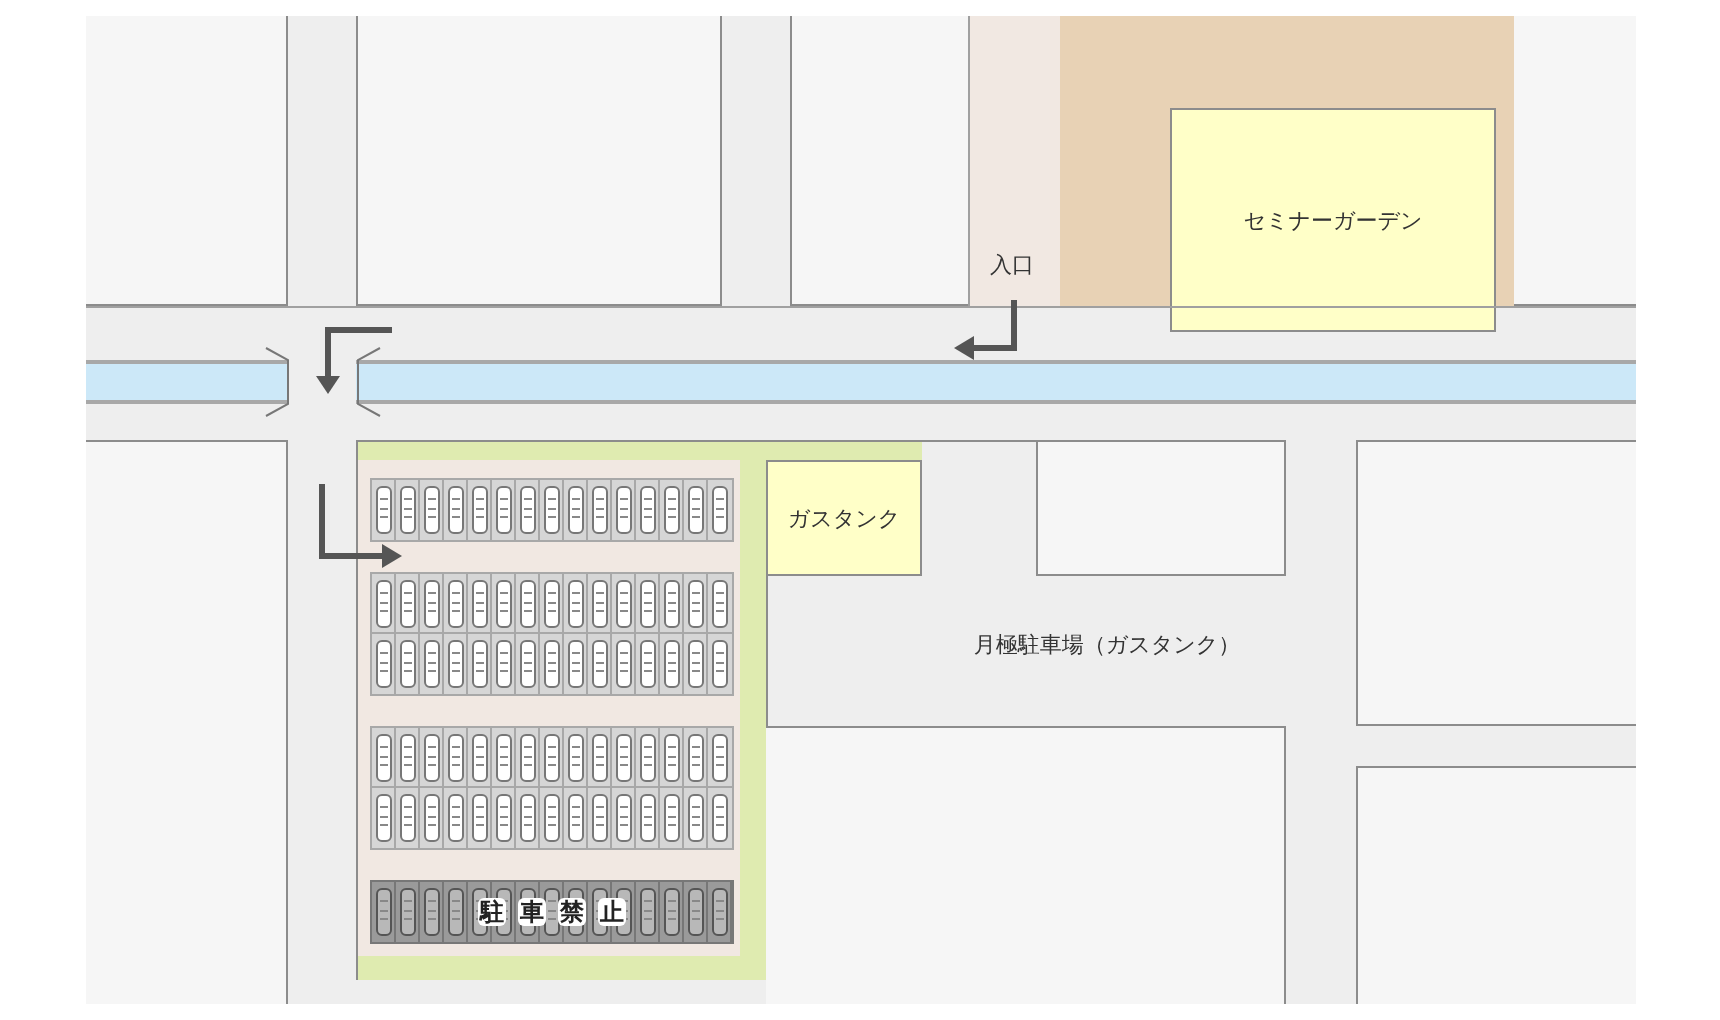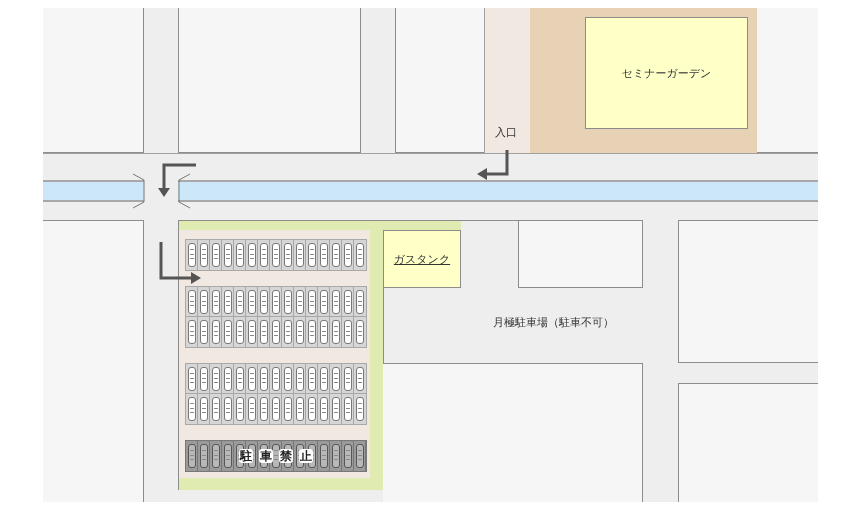--- a/index.html
+++ b/index.html
@@ -8,25 +8,25 @@
   .map { position:absolute; left:43px; top:8px; width:775px; height:494px; background:#eeeeee; overflow:hidden; }
   .abs { position:absolute; box-sizing:border-box; }
   .block { background:#f6f6f6; border:1px solid #8c8c8c; }
   .block.nt { border-top:none; }
   .block.nb { border-bottom:none; }
   .block.nr { border-right:none; }
   .canal { background:#cce8f8; border-top:2px solid #a8a8a8; border-bottom:2px solid #a8a8a8; }
   .entrance-path { background:#f1e8e2; border-left:1px solid #a0a0a0; border-right:1px solid #a0a0a0; }
   .garden-lot { background:#e8d2b5; }
   .building { background:#ffffc8; border:1px solid #8c8c8c; display:flex; align-items:center; justify-content:center;
-              font-size:11px; color:#333; }
+              font-size:11px; color:#333;margin-top:37px; }
   .lot-green { background:#dfebb0; border-left:1px solid #8c8c8c; border-top:1px solid #8c8c8c; }
   .lot-inner { background:#f1e8e2; }
   .gastank { background:#ffffc8; border:1px solid #8c8c8c; display:flex; align-items:center; justify-content:center;
-             font-size:11px; color:#333;text-decoration:underline; }
+             font-size:11px; color:#333; }
   .monthly { background:#eeeeee; border-bottom:1px solid #8c8c8c; border-top:1px solid #8c8c8c; display:flex; align-items:center; justify-content:center; font-size:11px; color:#333; }
   .label { font-size:11px; color:#333; white-space:nowrap; }
   .stall-row { display:flex; background:#c8c8c8; border:1px solid #a8a8a8; box-sizing:border-box; }
   .stall { width:12px; height:30px; box-sizing:border-box; border-right:1px solid #a8a8a8; position:relative; background:#d6d6d6; }
   .stall:last-child { border-right:none; }
   .car { position:absolute; left:2px; top:3px; width:8px; height:24px; box-sizing:border-box; background:#fff;
          border:1px solid #777; border-radius:3px; }
   .car::before { content:""; position:absolute; left:1px; right:1px; top:5px; height:4px; border-top:1px solid #888; border-bottom:1px solid #888; }
   .car::after { content:""; position:absolute; left:1px; right:1px; bottom:4px; height:3px; border-top:1px solid #888; }
   .stall-row.dark { background:#8a8a8a; border-color:#777; }
@@ -359,21 +359,21 @@
       <span>禁</span>
       <span>止</span>
     </div>
   </div>
 
   <div class="abs gastank" style="left:340px; top:222px; width:78px; height:58px;">
     <span>ガスタンク</span>
   </div>
 
   <div class="abs monthly" style="left:340px; top:212px; width:260px; height:144px; border-top:1px solid #8c8c8c; border-left:1px solid #8c8c8c;">
-    <span style="margin-top:60px; margin-left:80px;">月極駐車場（駐車不可）</span>
+    <span style="margin-top:60px; margin-left:80px;">月極駐車場（ガスタンク）</span>
   </div>
 
   <div class="abs gastank" style="left:340px; top:222px; width:78px; height:58px;">
     <span>ガスタンク</span>
   </div>
   <div class="abs" style="left:340px; top:212px; width:78px; height:10px; background:#dfebb0; border-top:1px solid #8c8c8c; box-sizing:border-box;"></div>
   <div class="abs block" style="left:475px; top:212px; width:125px; height:68px;"></div>
 
   <div class="abs block nb" style="left:340px; top:356px; width:260px; height:138px; border-top:none; border-left:none;"></div>
 

